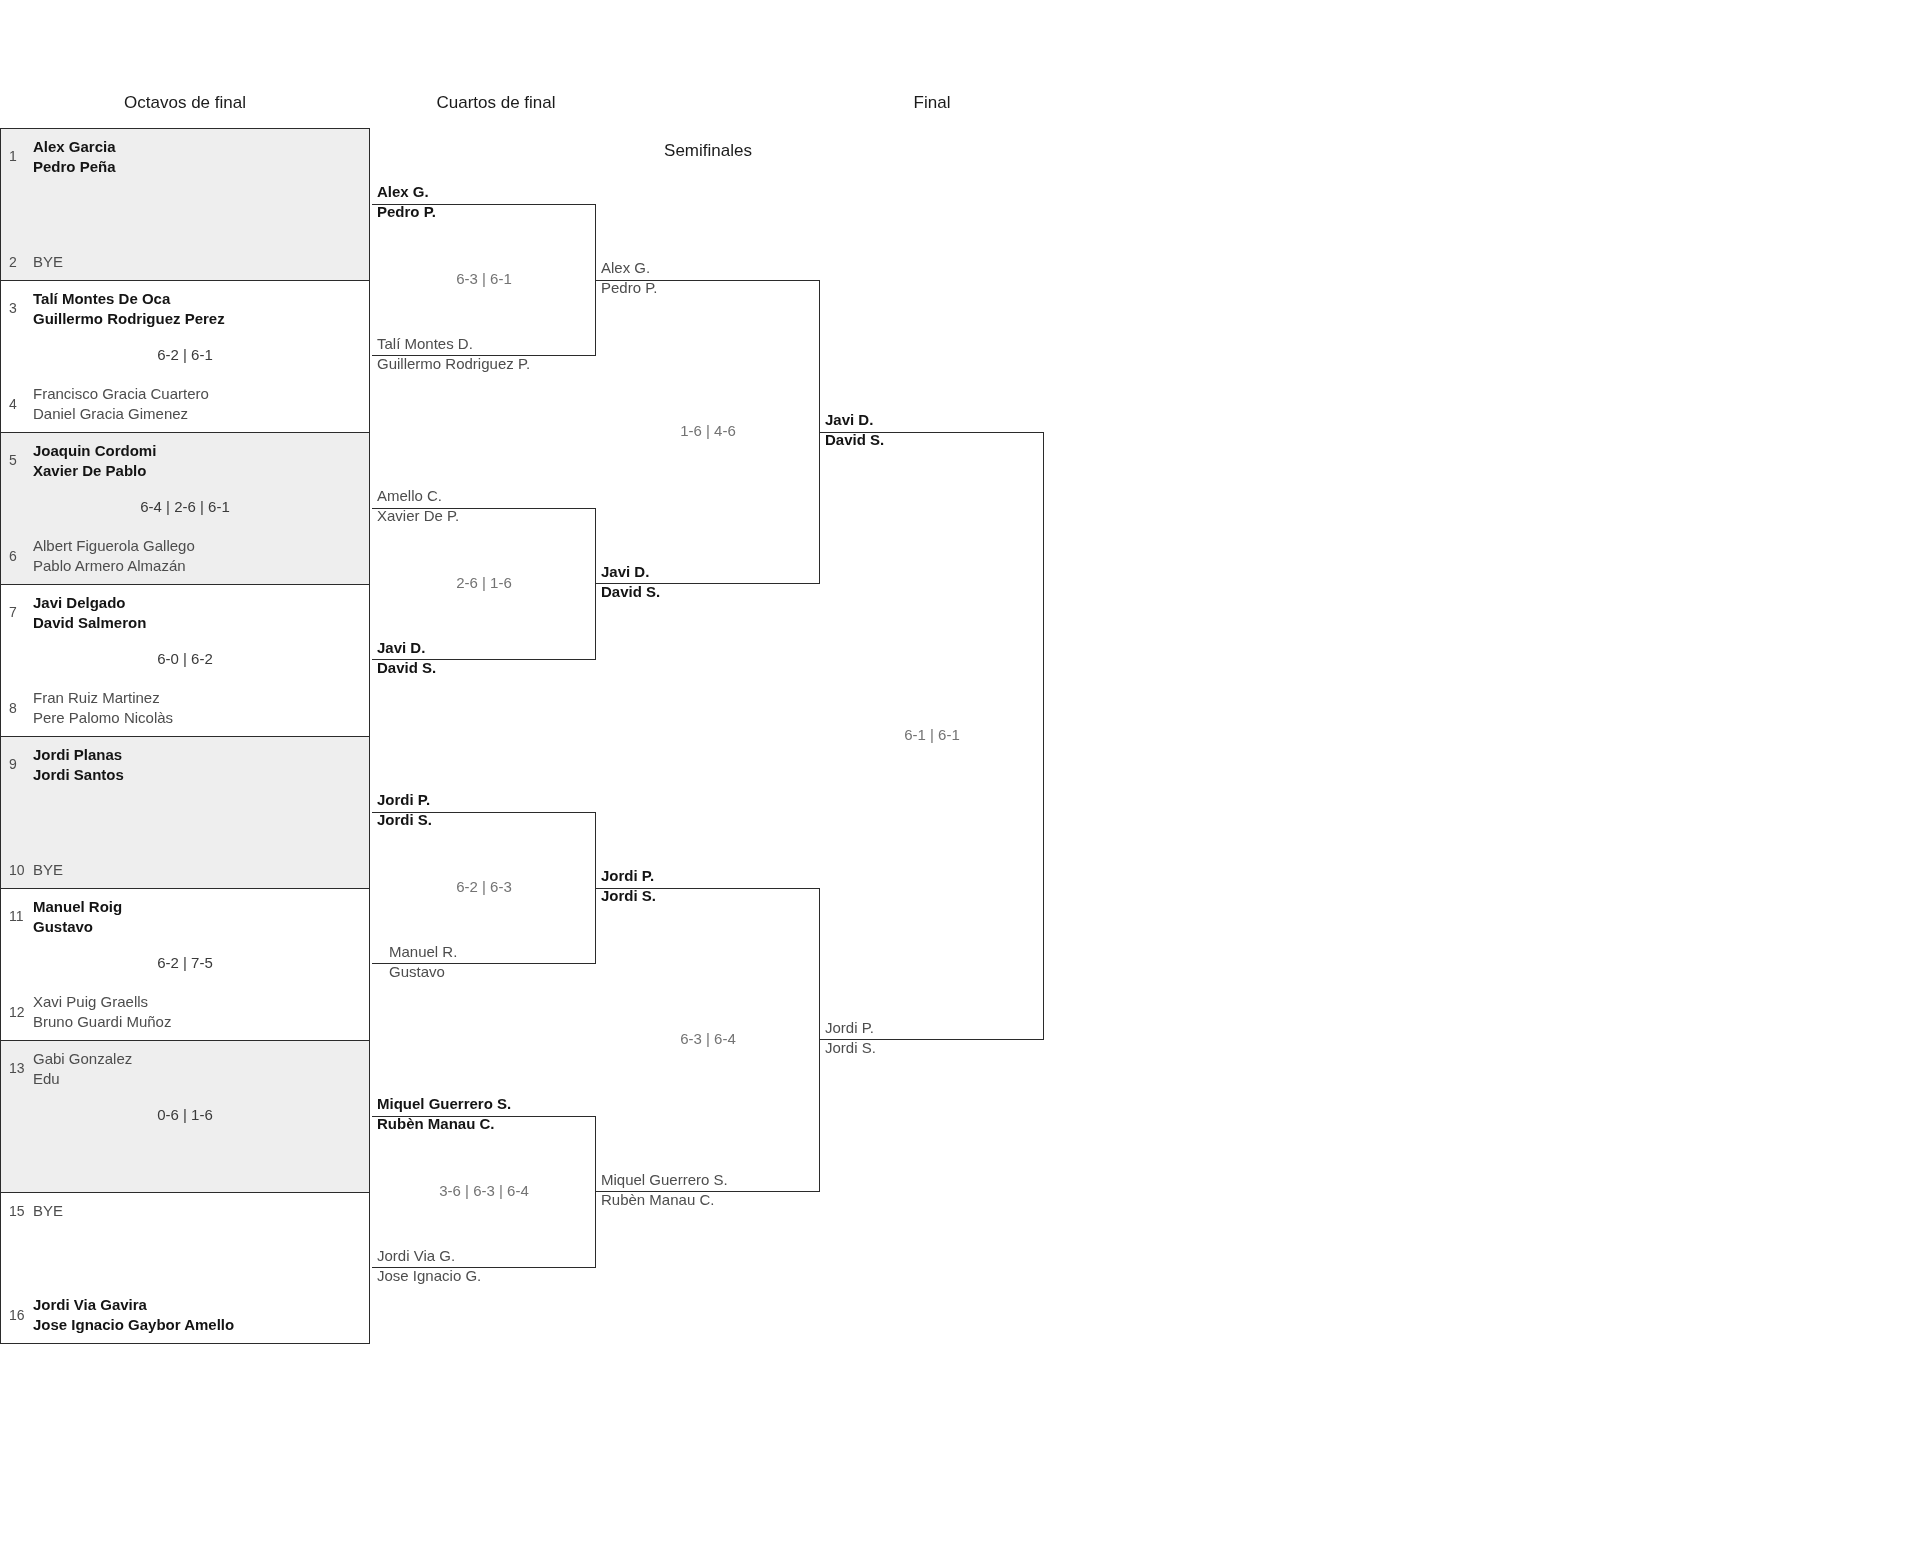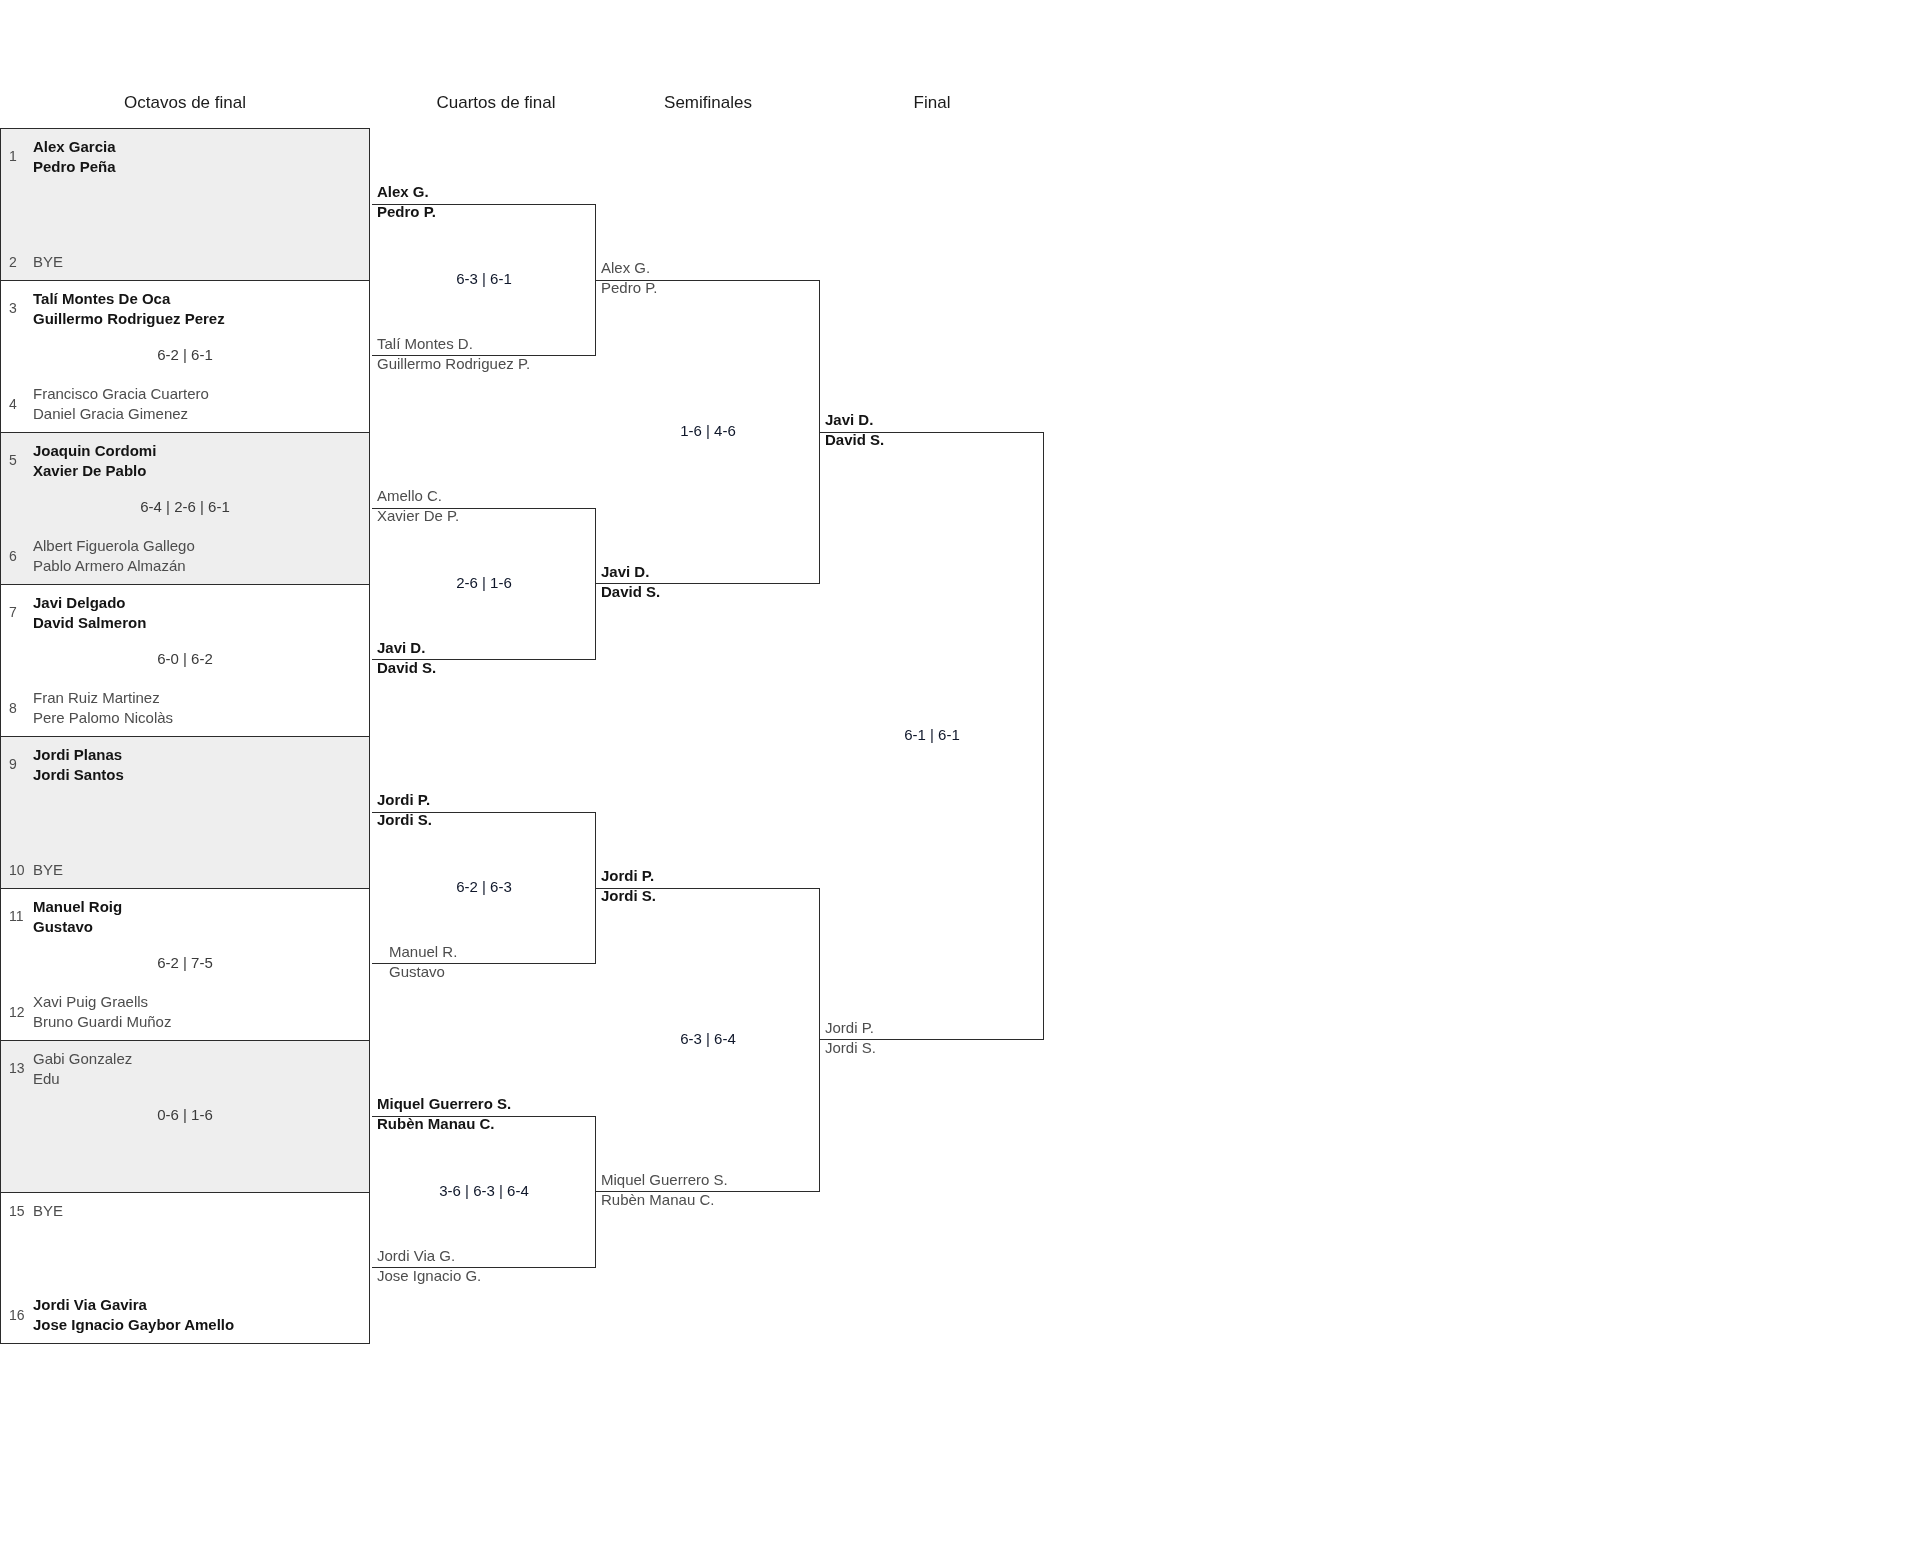--- a/index.html
+++ b/index.html
@@ -50,21 +50,21 @@
     position: absolute;
     top: 93px;
     font-size: 17px;
     font-weight: 400;
     color: #1b1b1b;
     text-align: center;
     white-space: nowrap;
   }
   #round-label-0 { left: 0px;   width: 370px; }
   #round-label-1 { left: 384px; width: 224px; }
-  #round-label-2 { left: 596px; width: 224px; }
+  #round-label-2 { left: 596px; width: 224px; margin-top: 48px; }
   #round-label-3 { left: 820px; width: 224px; }
 
   
   #bracket {
     position: absolute;
     left: 0;
     top: 0;
     width: 1920px;
     height: 1558px;
   }
@@ -130,21 +130,21 @@
   .conn {
     position: absolute;
     box-sizing: border-box;
     border: 1px solid #2b2b2b;
     border-left: none;
   }
   .conn-score {
     position: absolute;
     text-align: center;
     font-size: 15px;
-    color: #0f172a;
+    color: #737373;
     white-space: nowrap;
   }
   .adv {
     position: absolute;
     font-size: 15px;
     line-height: 1.33;
     color: #4d4d4d;
     white-space: nowrap;
     padding-left: 5px;
   }

